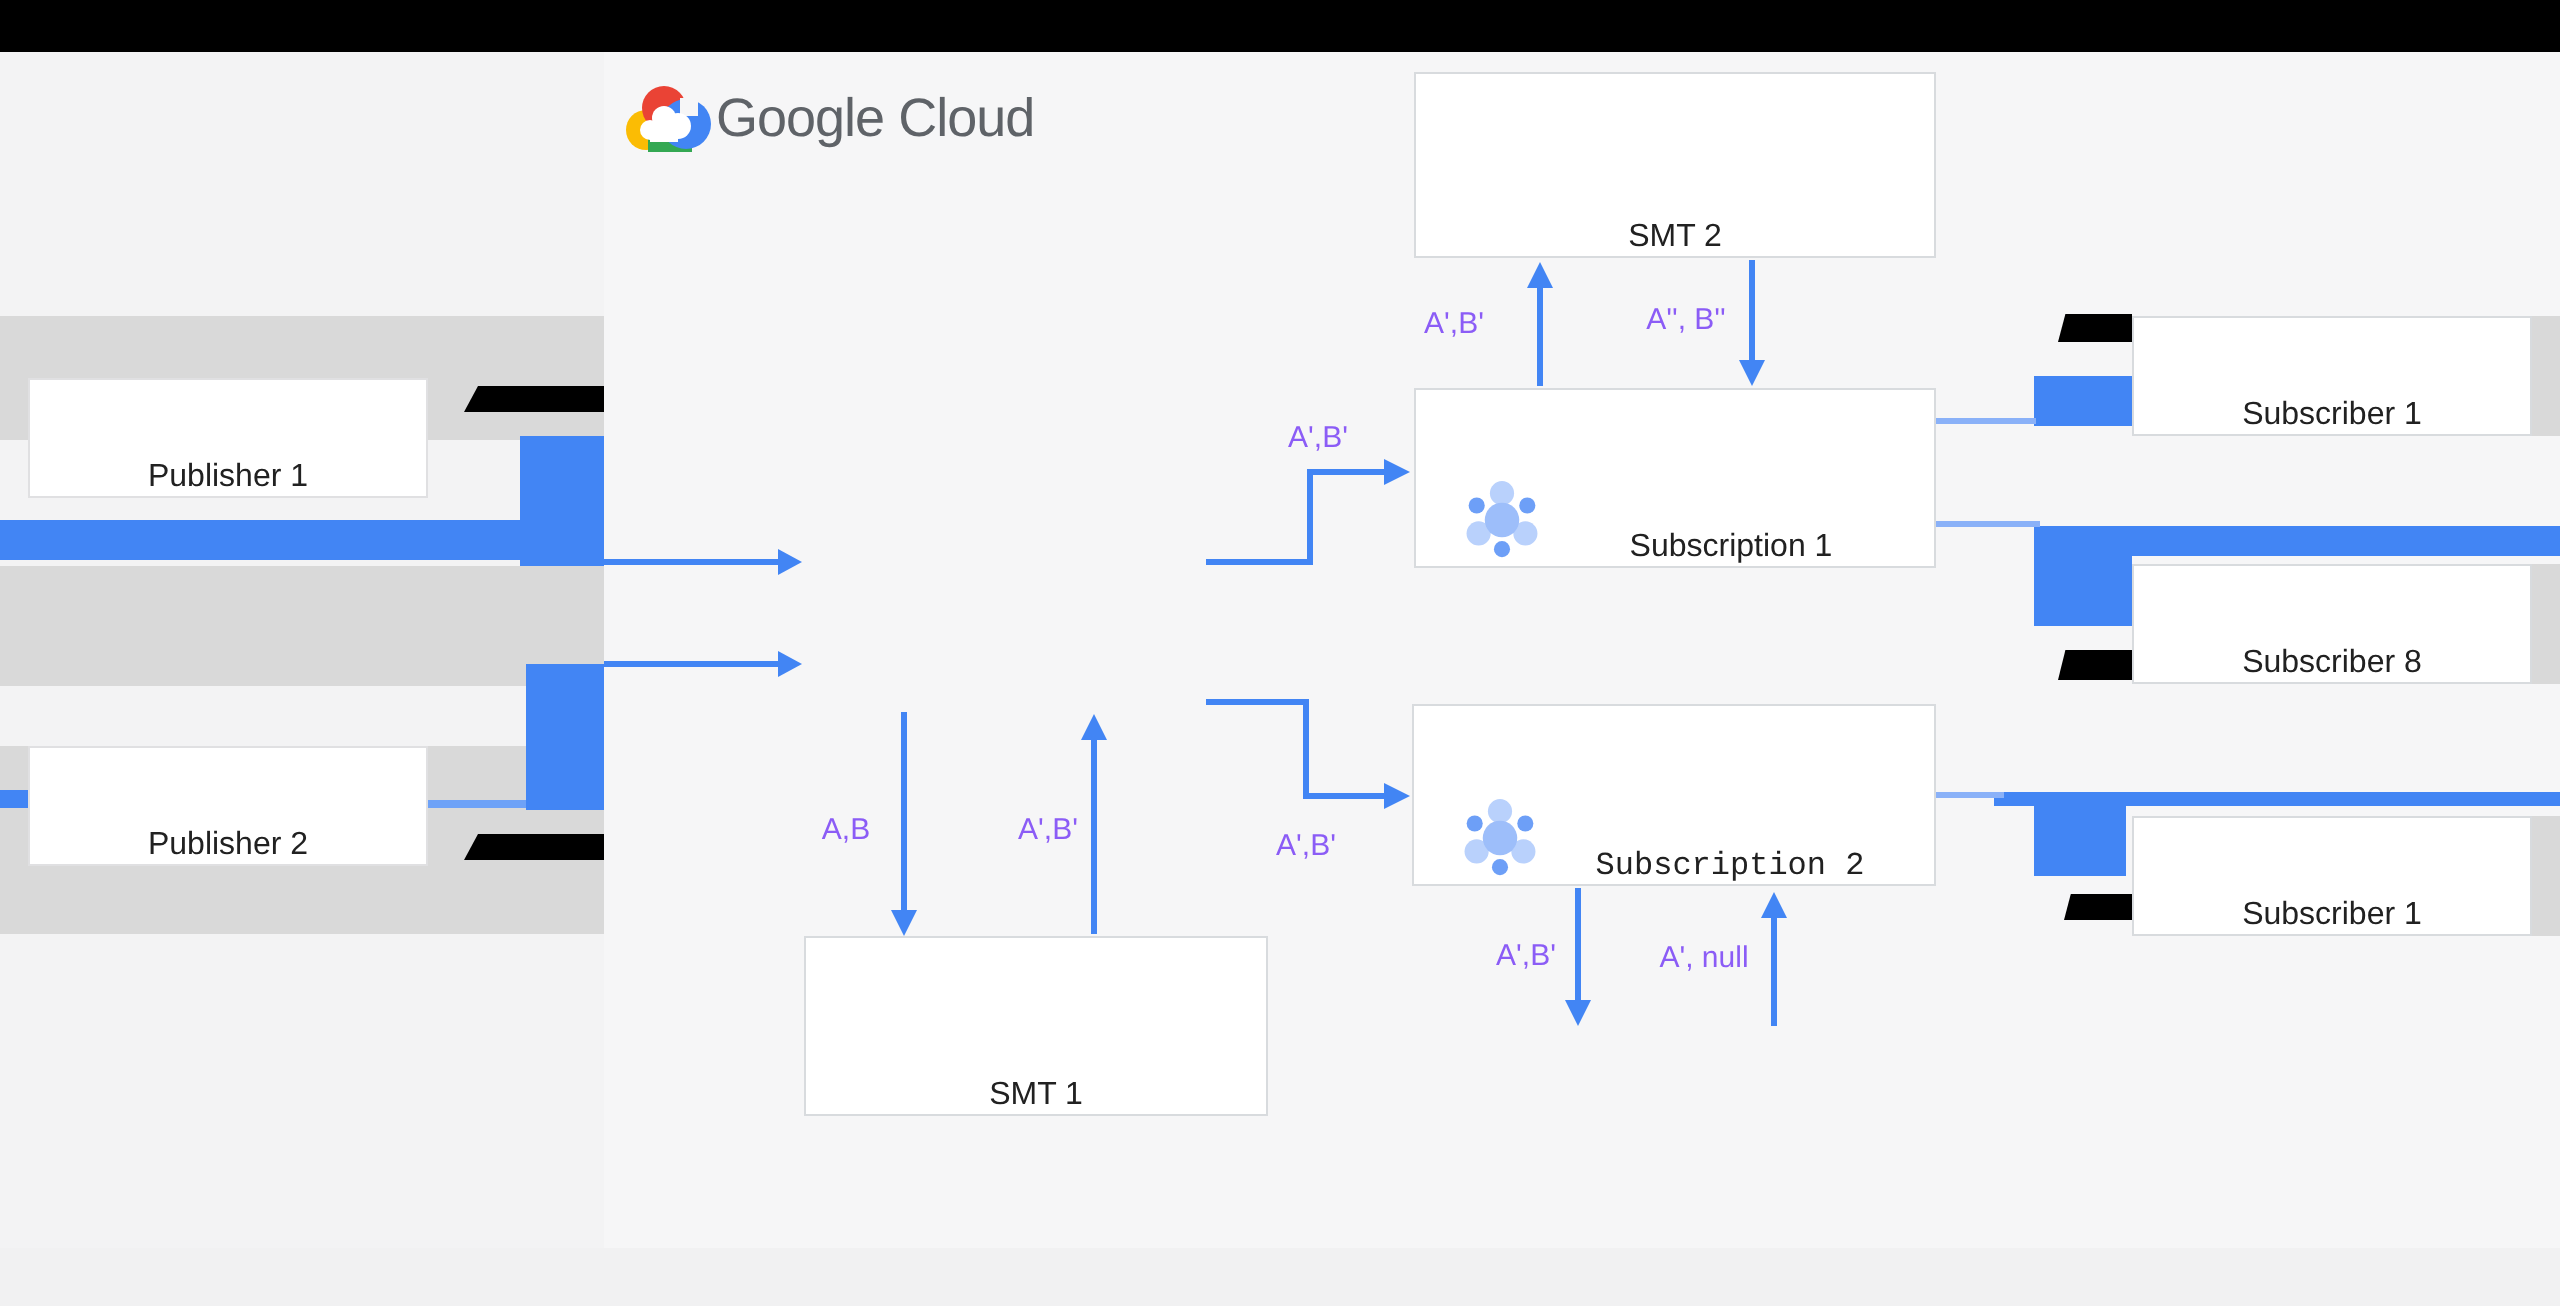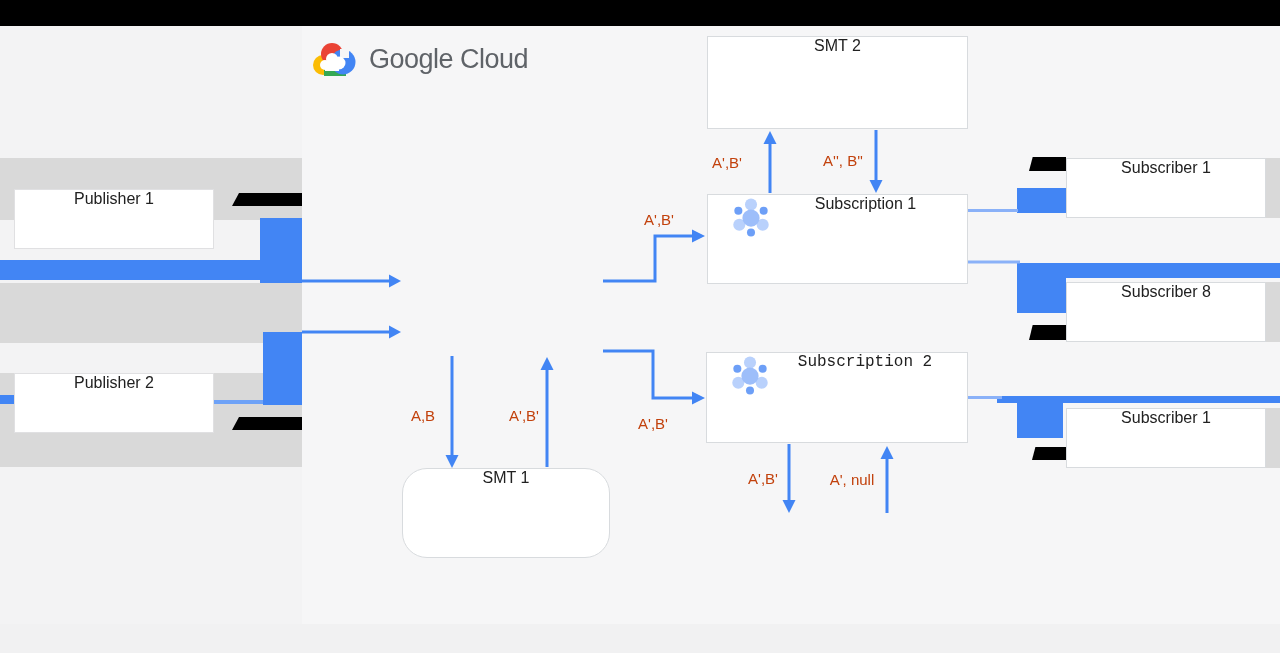--- a/index.html
+++ b/index.html
@@ -12,33 +12,33 @@
   .abs{position:absolute;}
   .topbar{left:0;top:0;width:1280px;height:26px;background:#000;}
   .bottombar{left:0;top:624px;width:1280px;height:29px;background:#f1f1f2;}
   .left-panel{left:0;top:26px;width:302px;height:598px;background:#f3f3f4;}
   .gray-band{background:#d9d9d9;}
   .blue-shape{background:#4285f4;}
   .black-shape{background:#000;}
   .skew-left{clip-path:polygon(10% 0,100% 0,100% 100%,0 100%);}
   .node{
     position:absolute;background:#fff;border:1px solid #d8dbde;box-sizing:border-box;
-    display:flex;align-items:flex-start;justify-content:center;
+    display:flex;align-items:flex-end;justify-content:center;
     font-size:16px;color:#212121;white-space:nowrap;
   }
   .node.plain-box{border-color:#e0e0e2;}
   .node.with-icon{justify-content:flex-start;padding-left:20px;}
   .node.with-icon .label{flex:1;text-align:center;padding-right:10px;}
   .pubsub-icon{width:46px;height:46px;flex:0 0 46px;}
   .edge-label{
     position:absolute;transform:translate(-50%,-50%);
-    font-size:15px;color:#c2410c;white-space:nowrap;
+    font-size:15px;color:#8b5cf6;white-space:nowrap;
   }
   .arrows{left:0;top:0;width:1280px;height:653px;pointer-events:none;}
-  .logo{position:absolute;left:310px;top:40px;display:flex;align-items:center;gap:13px;}
+  .logo{position:absolute;left:310px;top:40px;display:flex;align-items:center;gap:2px;}
   .logo-text{font-size:27px;color:#5f6368;letter-spacing:-0.5px;}
 </style>
 </head>
 <body>
 
 <div class="canvas">
 
   <svg width="0" height="0" style="position:absolute">
     <defs>
       <g id="pubsub-glyph">
@@ -160,21 +160,21 @@
   <span class="edge-label" style="left:852px;top:479px;">A', null</span>
 
   <div class="node plain-box" style="left:14px;top:189px;width:200px;height:60px;">
     <span class="label">Publisher 1</span>
   </div>
   <div class="node plain-box" style="left:14px;top:373px;width:200px;height:60px;">
     <span class="label">Publisher 2</span>
   </div>
 
 
-  <div class="node" style="left:402px;top:468px;width:208px;height:90px;border-radius:25px;">
+  <div class="node" style="left:402px;top:468px;width:232px;height:90px;">
     <span class="label">SMT 1</span>
   </div>
   <div class="node" style="left:707px;top:36px;width:261px;height:93px;">
     <span class="label">SMT 2</span>
   </div>
 
   <div class="node with-icon" style="left:707px;top:194px;width:261px;height:90px;">
     <svg class="pubsub-icon" viewBox="-24 -24 48 48">
         <use href="#pubsub-glyph"></use>
       </svg>

